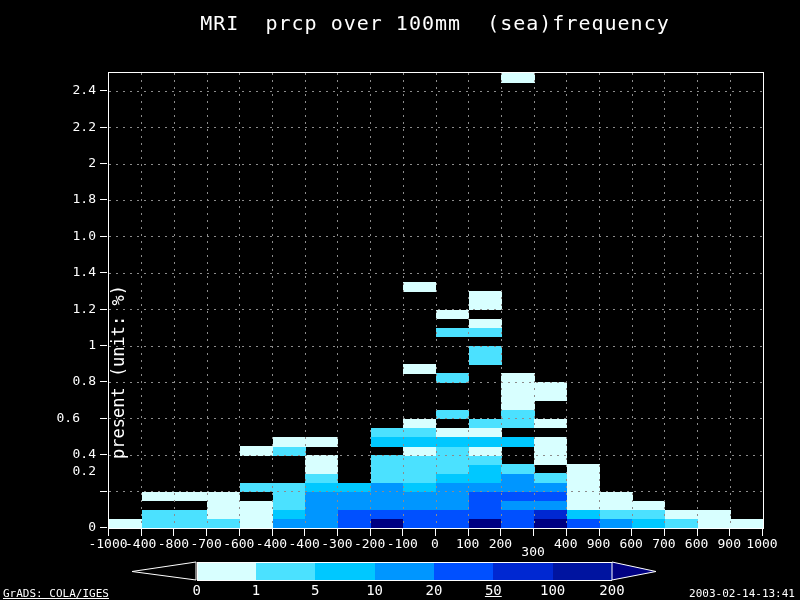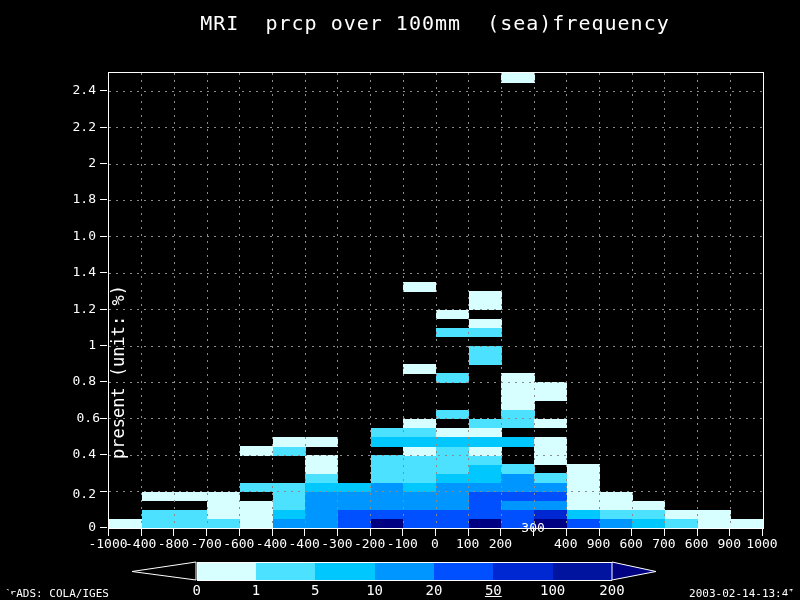--- a/index.html
+++ b/index.html
@@ -1,17 +1,17 @@
 <!DOCTYPE html>
 <html><head>
 <meta charset="utf-8">
 <style>
   html,body{margin:0;padding:0;background:#000;}
   #stage{position:relative;width:800px;height:600px;background:#000;overflow:hidden;
-         font-family:"DejaVu Sans Mono",monospace;border-radius:29px;}
+         font-family:"DejaVu Sans Mono",monospace;}
   .lbl{position:absolute;color:#ffffff;white-space:pre;}
   #title{top:11px;left:108px;width:654px;text-align:center;font-size:20px;letter-spacing:1px;}
   #plotbox{position:absolute;left:108px;top:72px;width:654px;height:455px;
            border:1px solid #ffffff;box-sizing:content-box;}
   #plot{position:absolute;left:0;top:0;width:654px;height:455px;overflow:hidden;}
   .cell{position:absolute;}
   .vgrid{position:absolute;width:1px;top:0;height:455px;
          background:repeating-linear-gradient(180deg,#8c8c8c 0 2px,transparent 2px 7px);}
   .hgrid{position:absolute;height:1px;left:0;width:654px;
          background:repeating-linear-gradient(90deg,#8c8c8c 0 2px,transparent 2px 7px);}
@@ -212,25 +212,25 @@
         <div class="hgrid" style="top: 90.5px;"></div>
         <div class="hgrid" style="top: 54.1px;"></div>
         <div class="hgrid" style="top: 17.7px;"></div>
       </div>
   </div>
 
   <div id="axes">
       <div class="ytick" style="left: 100px; top: 527px;"></div>
       <div class="ylab" style="left: 56px; top: 519px;">0</div>
       <div class="ytick" style="left: 100px; top: 490.6px;"></div>
-      <div class="ylab" style="left: 56px; top: 486px;">0.2</div>
+      <div class="ylab" style="left: 56px; top: 463px;">0.2</div>
       <div class="ytick" style="left: 100px; top: 454.2px;"></div>
       <div class="ylab" style="left: 56px; top: 446.2px;">0.4</div>
       <div class="ytick" style="left: 100px; top: 417.8px;"></div>
-      <div class="ylab" style="left: 60px; top: 409.8px; text-align: right;">0.6</div>
+      <div class="ylab" style="left: 40px; top: 409.8px; text-align: right;">0.6</div>
       <div class="ytick" style="left: 100px; top: 381.4px;"></div>
       <div class="ylab" style="left: 56px; top: 373.4px;">0.8</div>
       <div class="ytick" style="left: 100px; top: 345px;"></div>
       <div class="ylab" style="left: 56px; top: 337px;">1</div>
       <div class="ytick" style="left: 100px; top: 308.6px;"></div>
       <div class="ylab" style="left: 56px; top: 300.6px;">1.2</div>
       <div class="ytick" style="left: 100px; top: 272.2px;"></div>
       <div class="ylab" style="left: 56px; top: 264.2px;">1.4</div>
       <div class="ytick" style="left: 100px; top: 235.8px;"></div>
       <div class="ylab" style="left: 56px; top: 227.8px;">1.0</div>
@@ -262,21 +262,21 @@
       <div class="xlab" style="left: 339.6px; top: 536px;">-200</div>
       <div class="xtick" style="left: 402.3px; top: 529px;"></div>
       <div class="xlab" style="left: 372.3px; top: 536px;">-100</div>
       <div class="xtick" style="left: 435px; top: 529px;"></div>
       <div class="xlab" style="left: 405px; top: 536px;">0</div>
       <div class="xtick" style="left: 467.7px; top: 529px;"></div>
       <div class="xlab" style="left: 437.7px; top: 536px;">100</div>
       <div class="xtick" style="left: 500.4px; top: 529px;"></div>
       <div class="xlab" style="left: 470.4px; top: 536px;">200</div>
       <div class="xtick" style="left: 533.1px; top: 529px;"></div>
-      <div class="xlab" style="left: 503.1px; top: 520px;">300</div>
+      <div class="xlab" style="left: 503.1px; top: 544px;">300</div>
       <div class="xtick" style="left: 565.8px; top: 529px;"></div>
       <div class="xlab" style="left: 535.8px; top: 536px;">400</div>
       <div class="xtick" style="left: 598.5px; top: 529px;"></div>
       <div class="xlab" style="left: 568.5px; top: 536px;">900</div>
       <div class="xtick" style="left: 631.2px; top: 529px;"></div>
       <div class="xlab" style="left: 601.2px; top: 536px;">600</div>
       <div class="xtick" style="left: 663.9px; top: 529px;"></div>
       <div class="xlab" style="left: 633.9px; top: 536px;">700</div>
       <div class="xtick" style="left: 696.6px; top: 529px;"></div>
       <div class="xlab" style="left: 666.6px; top: 536px;">600</div>
@@ -304,15 +304,15 @@
       <div class="cblab" style="left: 530.657px;">100</div>
       <div class="cblab" style="left: 590px;">200</div>
       <svg width="68" height="21" style="position: absolute; left: 131px; top: 561px;">
         <polygon points="1,10.5 65,1 65,19" fill="#000000" stroke="#ffffff" stroke-width="1"></polygon>
       </svg>
       <svg width="68" height="21" style="position: absolute; left: 611px; top: 561px;">
         <polygon points="1,1 45,10.5 1,19" fill="#000082" stroke="#ffffff" stroke-width="1"></polygon>
       </svg>
     </div>
 
-  <div class="lbl corner" style="left:3px;top:587px;">GrADS: COLA/IGES</div>
+  <div class="lbl corner" style="left:3px;top:587px;text-decoration:underline;">GrADS: COLA/IGES</div>
   <div class="lbl corner" style="right:5px;top:587px;">2003-02-14-13:41</div>
 </div>
 
 </body></html>

